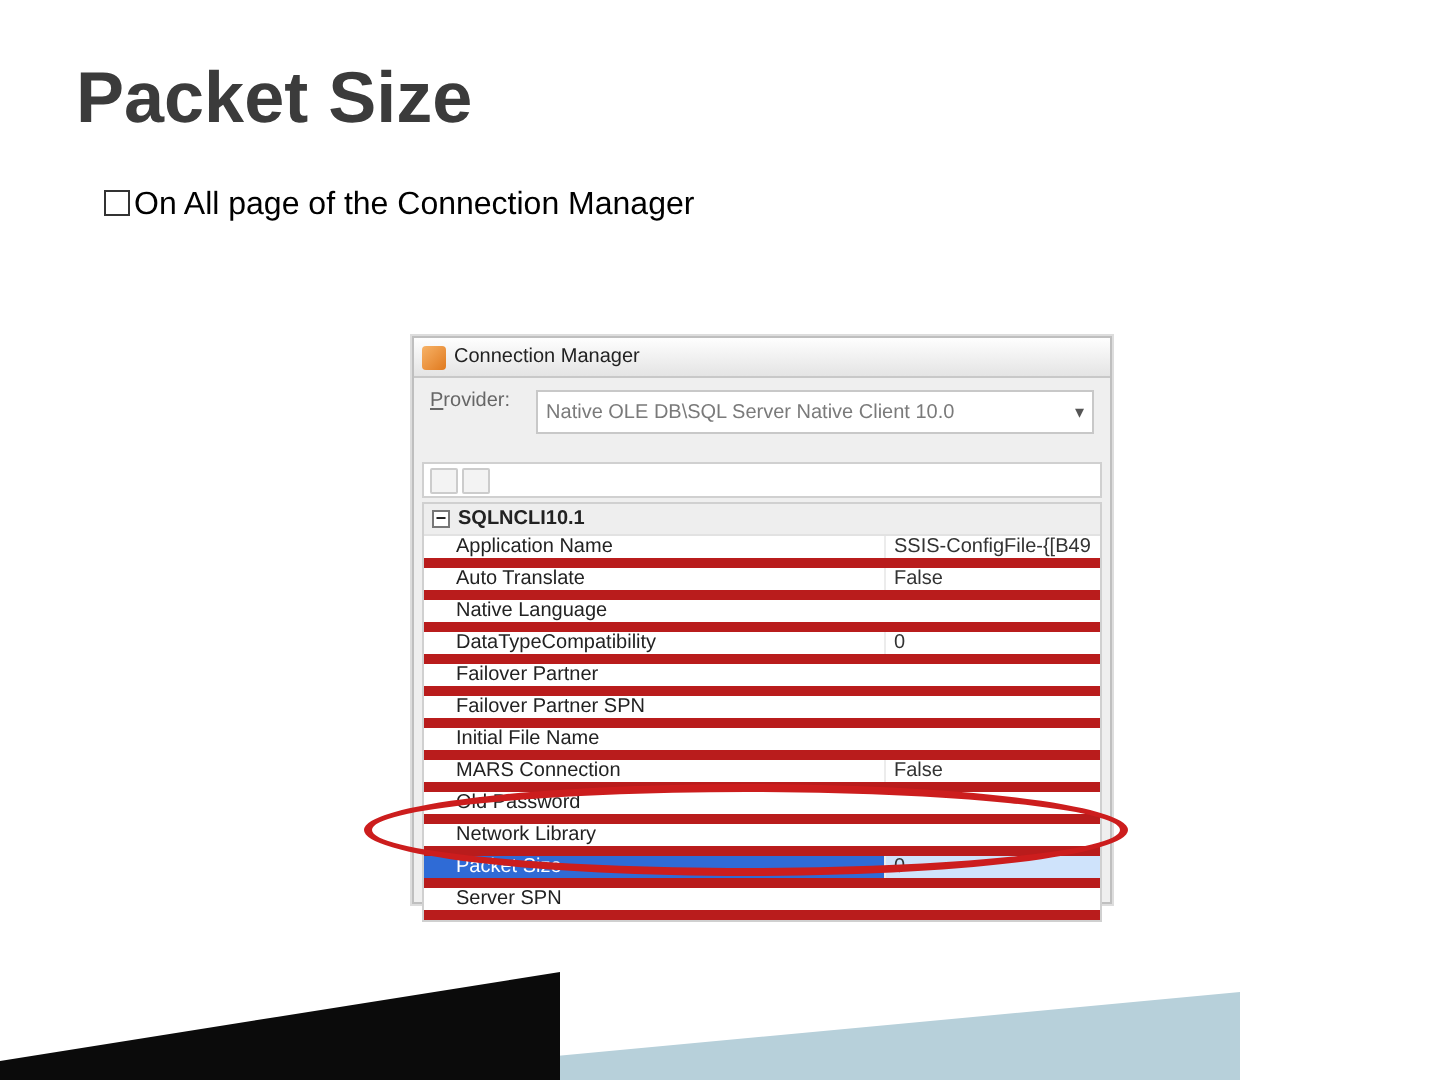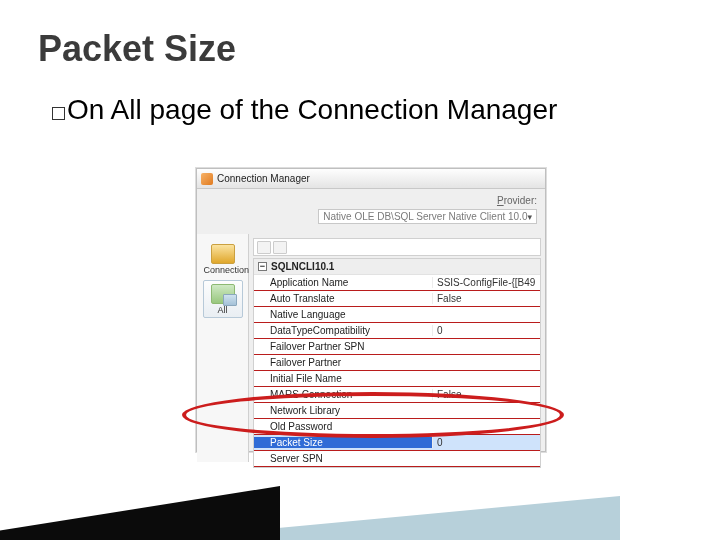--- a/index.html
+++ b/index.html
@@ -14,36 +14,36 @@
   }
   .slide-title {
     font-family: Verdana, sans-serif;
     font-size: 36px;
     font-weight: 700;
     color: #3b3b3b;
     margin: 28px 0 0 38px;
   }
   .bullet-line {
     margin: 24px 0 0 52px;
-    font-size: 28px;
+    font-size: 16px;
     color: #000;
     font-family: Verdana, sans-serif;
   }
   .bullet-box {
     display: inline-block;
     width: 13px;
     height: 13px;
     border: 1.5px solid #333;
     margin-right: 2px;
     vertical-align: -1px;
   }
   
   .shot {
     position: absolute;
-    left: 196px;
+    left: 206px;
     top: 168px;
     width: 350px;
     height: 284px;
     background: #efefef;
     border: 1px solid #bfbfbf;
     box-shadow: 0 0 0 1px #ddd;
     font-family: "Segoe UI", Tahoma, sans-serif;
     font-size: 10px;
     color: #222;
   }
@@ -56,30 +56,29 @@
     padding: 0 4px;
     gap: 4px;
   }
   .app-icon {
     width: 12px; height: 12px;
     background: linear-gradient(135deg,#f7b267,#e07a1f);
     border-radius: 2px;
   }
   .provider-row {
     display: flex;
-    align-items: flex-end;
-    gap: 3px;
+    align-items: flex-start;
+    gap: 13px;
     padding: 6px 8px 10px 8px;
-    flex-direction: column;
   }
   .provider-label { color: #666; }
   .provider-label .ul { text-decoration: underline; }
   .provider-select {
     flex: 1;
-    height: 32px;
+    height: 22px;
     border: 1px solid #c8c8c8;
     background: #fff;
     color: #7a7a7a;
     padding: 1px 4px;
     display: flex;
     align-items: center;
     justify-content: space-between;
   }
   .chev { color:#555; font-size:9px; }
   .body {
@@ -143,21 +142,21 @@
     display:flex;align-items:center;gap:4px;
     background:#eee;
     padding:2px 4px;
     font-weight:600;
     border-bottom:1px solid #e2e2e2;
   }
   .minus{width:9px;height:9px;border:1px solid #777;display:inline-flex;align-items:center;justify-content:center;font-size:9px;line-height:1;background:#fff;}
   .prow {
     display:flex;
     height:16px;
-    border-bottom:1px solid #b91c1c;
+    border-bottom:5px solid #b91c1c;
     align-items:center;
   }
   .prow .k { flex:1; padding-left:16px; white-space:nowrap; overflow:hidden; text-overflow:clip;}
   .prow .v { width:108px; border-left:1px solid #ececec; padding-left:4px; color:#333;}
   .prow.sel { background:#cfe3fb; }
   .prow.sel .k { background:#2f6bd6; color:#fff; }
   
   .ellipse {
     position:absolute;
     left: 182px;
@@ -200,30 +199,20 @@
     <span>Connection Manager</span>
   </div>
   <div class="provider-row">
     <span class="provider-label"><span class="ul">P</span><span>rovider:</span></span>
     <div class="provider-select">
       <span>Native OLE DB\SQL Server Native Client 10.0</span>
       <span class="chev">▾</span>
     </div>
   </div>
   <div class="body">
-    <div class="leftnav">
-      <div class="nav-btn">
-        <div class="nav-ico ico-conn"></div>
-        <div>Connection</div>
-      </div>
-      <div class="nav-btn sel">
-        <div class="nav-ico ico-all"></div>
-        <div>All</div>
-      </div>
-    </div>
     <div class="propwrap">
       <div class="toolbar">
         <span class="tb-btn"></span>
         <span class="tb-btn"></span>
       </div>
       <div class="grid" id="grid">
         <div class="cat">
           <span class="minus">−</span>
           <span>SQLNCLI10.1</span>
         </div>
@@ -237,41 +226,41 @@
           </div>
           <div class="prow">
             <div class="k">Native Language</div>
             <div class="v"></div>
           </div>
           <div class="prow">
             <div class="k">DataTypeCompatibility</div>
             <div class="v">0</div>
           </div>
           <div class="prow">
+            <div class="k">Failover Partner</div>
+            <div class="v"></div>
+          </div>
+          <div class="prow">
             <div class="k">Failover Partner SPN</div>
-            <div class="v"></div>
-          </div>
-          <div class="prow">
-            <div class="k">Failover Partner</div>
             <div class="v"></div>
           </div>
           <div class="prow">
             <div class="k">Initial File Name</div>
             <div class="v"></div>
           </div>
           <div class="prow">
             <div class="k">MARS Connection</div>
             <div class="v">False</div>
           </div>
           <div class="prow">
+            <div class="k">Old Password</div>
+            <div class="v"></div>
+          </div>
+          <div class="prow">
             <div class="k">Network Library</div>
-            <div class="v"></div>
-          </div>
-          <div class="prow">
-            <div class="k">Old Password</div>
             <div class="v"></div>
           </div>
           <div class="prow sel">
             <div class="k">Packet Size</div>
             <div class="v">0</div>
           </div>
           <div class="prow">
             <div class="k">Server SPN</div>
             <div class="v"></div>
           </div>

